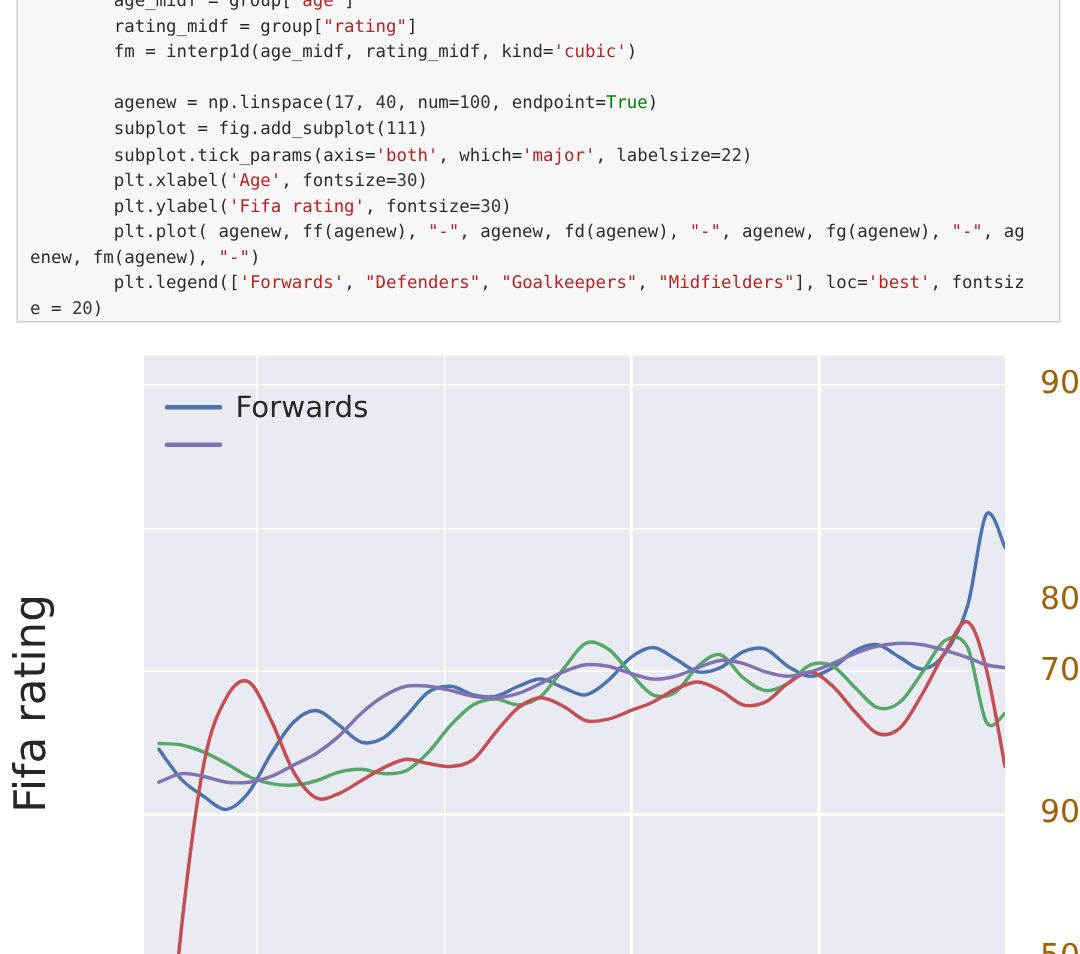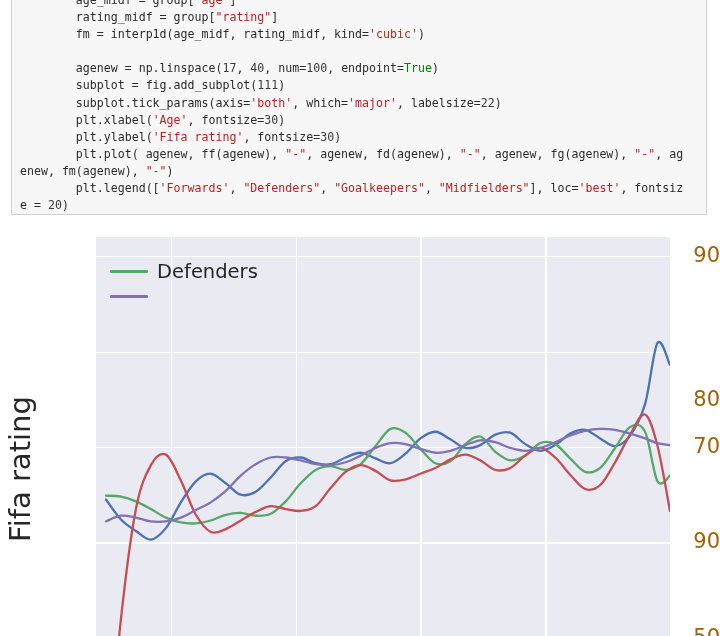--- a/index.html
+++ b/index.html
@@ -148,21 +148,21 @@
       </div>
     <svg class="curves" id="curves-svg" width="574" height="420" viewBox="0 0 574 420" preserveAspectRatio="none">
         <path d="M9.98,262.50 C12.48,265.84 19.97,277.30 24.96,282.55 C29.95,287.80 34.94,290.66 39.93,294.00 C44.92,297.34 49.91,303.07 54.90,302.59 C59.90,302.11 64.89,297.34 69.88,291.14 C74.87,284.93 79.86,273.16 84.85,265.36 C89.84,257.57 94.83,249.14 99.83,244.36 C104.82,239.59 109.81,236.41 114.80,236.73 C119.79,237.05 124.78,242.77 129.77,246.27 C134.77,249.77 139.76,256.30 144.75,257.73 C149.74,259.16 154.73,257.73 159.72,254.86 C164.71,252.00 169.70,245.64 174.70,240.55 C179.69,235.45 184.68,227.66 189.67,224.32 C194.66,220.98 199.65,220.18 204.64,220.50 C209.63,220.82 214.63,225.11 219.62,226.23 C224.61,227.34 229.60,228.14 234.59,227.18 C239.58,226.23 244.57,222.41 249.57,220.50 C254.56,218.59 259.55,215.57 264.54,215.73 C269.53,215.89 274.52,219.70 279.51,221.45 C284.50,223.20 289.50,227.02 294.49,226.23 C299.48,225.43 304.47,220.82 309.46,216.68 C314.45,212.55 319.44,205.07 324.43,201.41 C329.43,197.75 334.42,194.57 339.41,194.73 C344.40,194.89 349.39,199.66 354.38,202.36 C359.37,205.07 364.37,210.00 369.36,210.95 C374.35,211.91 379.34,210.32 384.33,208.09 C389.32,205.86 394.31,199.66 399.30,197.59 C404.30,195.52 409.29,194.09 414.28,195.68 C419.27,197.27 424.26,204.11 429.25,207.14 C434.24,210.16 439.23,213.66 444.23,213.82 C449.22,213.98 454.21,210.95 459.20,208.09 C464.19,205.23 469.18,199.18 474.17,196.64 C479.17,194.09 484.16,192.02 489.15,192.82 C494.14,193.61 499.13,198.70 504.12,201.41 C509.11,204.11 514.10,209.52 519.10,209.05 C524.09,208.57 529.08,205.55 534.07,198.55 C539.06,191.55 544.47,182.48 549.04,167.05 C553.62,151.61 557.36,112.48 561.52,105.95 C565.68,99.43 571.92,124.25 574.00,127.91" fill="none" stroke="#4c72b0" stroke-width="2.3" stroke-linecap="round" stroke-linejoin="round"></path>
         <path d="M9.98,258.68 C12.48,258.84 19.97,258.68 24.96,259.64 C29.95,260.59 34.94,262.34 39.93,264.41 C44.92,266.48 49.91,269.34 54.90,272.05 C59.90,274.75 64.89,278.41 69.88,280.64 C74.87,282.86 79.86,284.45 84.85,285.41 C89.84,286.36 94.83,286.68 99.83,286.36 C104.82,286.05 109.81,284.93 114.80,283.50 C119.79,282.07 124.78,279.05 129.77,277.77 C134.77,276.50 139.76,275.70 144.75,275.86 C149.74,276.02 154.73,278.57 159.72,278.73 C164.71,278.89 169.70,279.20 174.70,276.82 C179.69,274.43 184.68,269.50 189.67,264.41 C194.66,259.32 199.65,251.52 204.64,246.27 C209.63,241.02 214.63,235.77 219.62,232.91 C224.61,230.05 229.60,229.09 234.59,229.09 C239.58,229.09 244.57,233.23 249.57,232.91 C254.56,232.59 259.55,231.16 264.54,227.18 C269.53,223.20 274.52,214.93 279.51,209.05 C284.50,203.16 289.50,194.09 294.49,191.86 C299.48,189.64 304.47,192.34 309.46,195.68 C314.45,199.02 319.44,206.82 324.43,211.91 C329.43,217.00 334.42,224.16 339.41,226.23 C344.40,228.30 349.39,227.50 354.38,224.32 C359.37,221.14 364.37,211.27 369.36,207.14 C374.35,203.00 379.34,198.23 384.33,199.50 C389.32,200.77 394.31,210.80 399.30,214.77 C404.30,218.75 409.29,222.73 414.28,223.36 C419.27,224.00 424.26,221.45 429.25,218.59 C434.24,215.73 439.23,208.09 444.23,206.18 C449.22,204.27 454.21,204.59 459.20,207.14 C464.19,209.68 469.18,216.84 474.17,221.45 C479.17,226.07 484.16,233.23 489.15,234.82 C494.14,236.41 499.13,234.98 504.12,231.00 C509.11,227.02 514.10,217.80 519.10,210.95 C524.09,204.11 529.08,192.66 534.07,189.95 C539.06,187.25 544.47,185.66 549.04,194.73 C553.62,203.80 557.36,237.05 561.52,244.36 C565.68,251.68 571.92,239.59 574.00,238.64" fill="none" stroke="#55a868" stroke-width="2.3" stroke-linecap="round" stroke-linejoin="round"></path>
         <path d="M9.98,544.09 C12.48,517.05 19.97,427.16 24.96,381.82 C29.95,336.48 34.94,297.66 39.93,272.05 C44.92,246.43 49.91,237.20 54.90,228.14 C59.90,219.07 64.89,215.09 69.88,217.64 C74.87,220.18 79.86,233.39 84.85,243.41 C89.84,253.43 94.83,269.18 99.83,277.77 C104.82,286.36 109.81,292.57 114.80,294.95 C119.79,297.34 124.78,294.00 129.77,292.09 C134.77,290.18 139.76,286.36 144.75,283.50 C149.74,280.64 154.73,277.30 159.72,274.91 C164.71,272.52 169.70,269.66 174.70,269.18 C179.69,268.70 184.68,271.25 189.67,272.05 C194.66,272.84 199.65,274.43 204.64,273.95 C209.63,273.48 214.63,273.00 219.62,269.18 C224.61,265.36 229.60,256.77 234.59,251.05 C239.58,245.32 244.57,238.64 249.57,234.82 C254.56,231.00 259.55,228.30 264.54,228.14 C269.53,227.98 274.52,231.32 279.51,233.86 C284.50,236.41 289.50,241.98 294.49,243.41 C299.48,244.84 304.47,243.57 309.46,242.45 C314.45,241.34 319.44,238.64 324.43,236.73 C329.43,234.82 334.42,233.39 339.41,231.00 C344.40,228.61 349.39,224.64 354.38,222.41 C359.37,220.18 364.37,217.48 369.36,217.64 C374.35,217.80 379.34,220.82 384.33,223.36 C389.32,225.91 394.31,231.64 399.30,232.91 C404.30,234.18 409.29,233.39 414.28,231.00 C419.27,228.61 424.26,221.93 429.25,218.59 C434.24,215.25 439.23,210.64 444.23,210.95 C449.22,211.27 454.21,216.05 459.20,220.50 C464.19,224.95 469.18,232.43 474.17,237.68 C479.17,242.93 484.16,250.25 489.15,252.00 C494.14,253.75 499.13,252.64 504.12,248.18 C509.11,243.73 514.10,233.70 519.10,225.27 C524.09,216.84 529.08,205.55 534.07,197.59 C539.06,189.64 544.47,175.64 549.04,177.55 C553.62,179.45 557.36,192.98 561.52,209.05 C565.68,225.11 571.92,263.14 574.00,273.95" fill="none" stroke="#c44e52" stroke-width="2.3" stroke-linecap="round" stroke-linejoin="round"></path>
         <path d="M9.98,284.45 C12.48,283.50 19.97,279.36 24.96,278.73 C29.95,278.09 34.94,279.68 39.93,280.64 C44.92,281.59 49.91,283.82 54.90,284.45 C59.90,285.09 64.89,285.09 69.88,284.45 C74.87,283.82 79.86,282.55 84.85,280.64 C89.84,278.73 94.83,275.55 99.83,273.00 C104.82,270.45 109.81,268.55 114.80,265.36 C119.79,262.18 124.78,258.36 129.77,253.91 C134.77,249.45 139.76,243.09 144.75,238.64 C149.74,234.18 154.73,230.20 159.72,227.18 C164.71,224.16 169.70,221.61 174.70,220.50 C179.69,219.39 184.68,220.02 189.67,220.50 C194.66,220.98 199.65,222.25 204.64,223.36 C209.63,224.48 214.63,226.39 219.62,227.18 C224.61,227.98 229.60,228.45 234.59,228.14 C239.58,227.82 244.57,226.86 249.57,225.27 C254.56,223.68 259.55,220.98 264.54,218.59 C269.53,216.20 274.52,213.02 279.51,210.95 C284.50,208.89 289.50,206.82 294.49,206.18 C299.48,205.55 304.47,206.18 309.46,207.14 C314.45,208.09 319.44,210.48 324.43,211.91 C329.43,213.34 334.42,215.41 339.41,215.73 C344.40,216.05 349.39,215.09 354.38,213.82 C359.37,212.55 364.37,209.84 369.36,208.09 C374.35,206.34 379.34,203.80 384.33,203.32 C389.32,202.84 394.31,203.95 399.30,205.23 C404.30,206.50 409.29,209.52 414.28,210.95 C419.27,212.39 424.26,213.82 429.25,213.82 C434.24,213.82 439.23,212.39 444.23,210.95 C449.22,209.52 454.21,207.30 459.20,205.23 C464.19,203.16 469.18,200.45 474.17,198.55 C479.17,196.64 484.16,194.89 489.15,193.77 C494.14,192.66 499.13,192.02 504.12,191.86 C509.11,191.70 514.10,192.02 519.10,192.82 C524.09,193.61 529.08,195.20 534.07,196.64 C539.06,198.07 544.47,199.82 549.04,201.41 C553.62,203.00 557.36,205.07 561.52,206.18 C565.68,207.30 571.92,207.77 574.00,208.09" fill="none" stroke="#8172b2" stroke-width="2.3" stroke-linecap="round" stroke-linejoin="round"></path>
       </svg>
 
     <div id="legend">
         <div class="leg-row">
-          <div class="leg-swatch" style="background: rgb(85, 168, 104);"></div>
-          <div class="leg-label">Defenders</div>
+          <div class="leg-swatch" style="background: rgb(76, 114, 176);"></div>
+          <div class="leg-label">Forwards</div>
         </div>
         <div class="leg-row">
           <div class="leg-swatch" style="background: rgb(129, 114, 178);"></div>
         </div>
       </div>
   </div>
 </div>
 
 </body></html>

